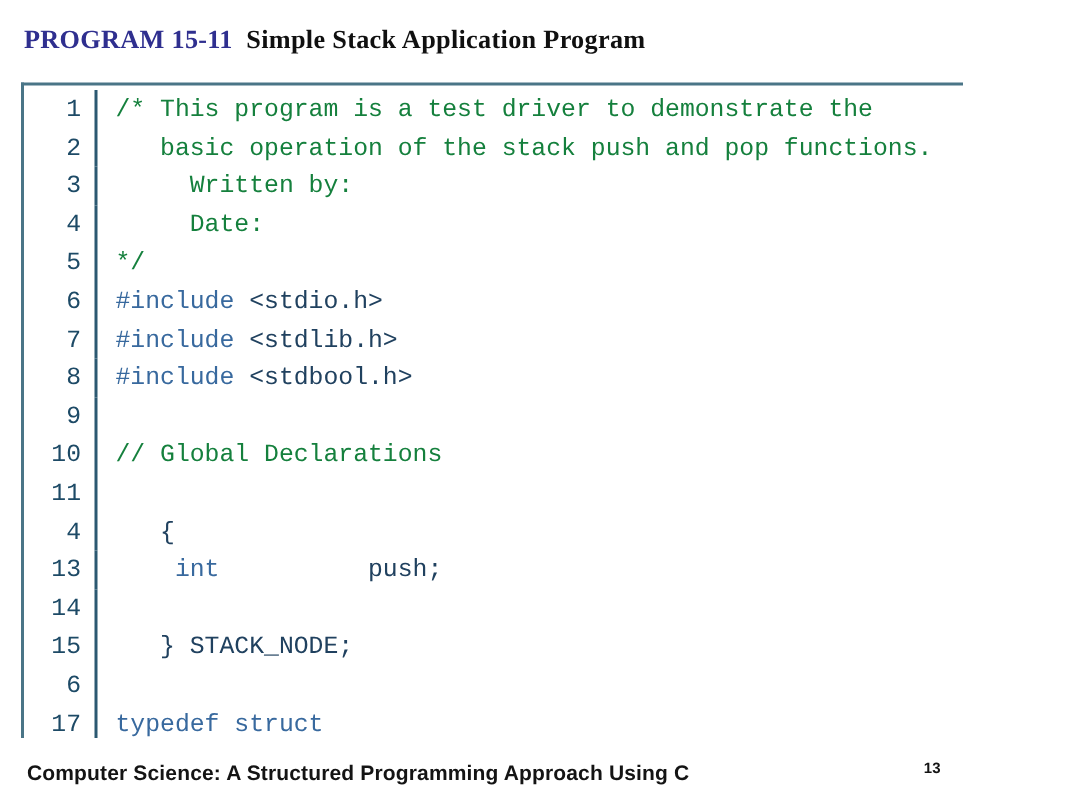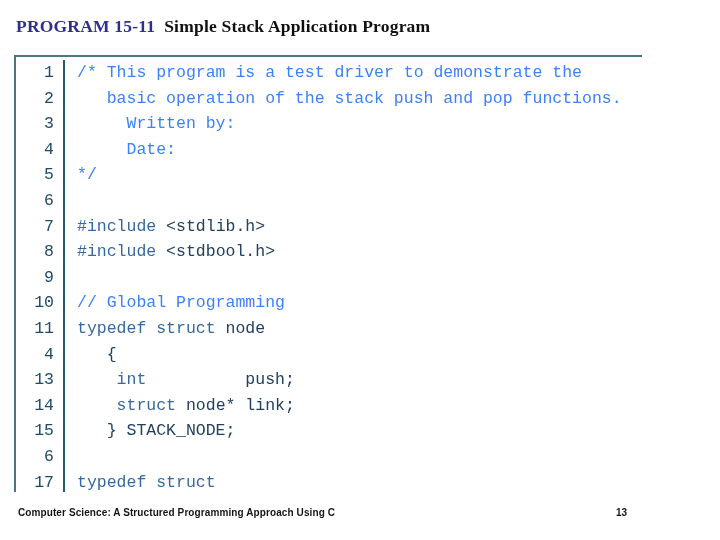--- a/index.html
+++ b/index.html
@@ -64,29 +64,29 @@
     text-align: right;
     padding-right: 9px;
     box-sizing: border-box;
     border-right: 2px solid #2b5871;
     color: #1d4a66;
   }
   .line-code {
     padding-left: 12px;
     white-space: pre;
   }
-  .tok-comment { color: #3b82f6; }
+  .tok-comment { color: #15803d; }
   .tok-keyword { color: #38699e; }
   .tok-plain   { color: #20415f; }
   .footer-left {
     position: absolute;
     left: 18px;
     top: 507px;
     font-family: "Liberation Sans", sans-serif;
-    font-size: 10px;
+    font-size: 14px;
     font-weight: bold;
     color: #141414;
     letter-spacing: 0.1px;
     white-space: nowrap;
   }
   .footer-right {
     position: absolute;
     right: 15px;
     top: 507px;
     font-family: "Liberation Sans", sans-serif;
@@ -121,52 +121,51 @@
         <div class="code-row">
           <span class="line-no">4</span>
           <span class="line-code"><span class="tok-comment">     Date:</span></span>
         </div>
         <div class="code-row">
           <span class="line-no">5</span>
           <span class="line-code"><span class="tok-comment">*/</span></span>
         </div>
         <div class="code-row">
           <span class="line-no">6</span>
+          <span class="line-code"><span class="tok-keyword">#include</span><span class="tok-plain"> &lt;stdio.h&gt;</span></span>
         </div>
         <div class="code-row">
           <span class="line-no">7</span>
           <span class="line-code"><span class="tok-keyword">#include</span><span class="tok-plain"> &lt;stdlib.h&gt;</span></span>
         </div>
         <div class="code-row">
           <span class="line-no">8</span>
           <span class="line-code"><span class="tok-keyword">#include</span><span class="tok-plain"> &lt;stdbool.h&gt;</span></span>
         </div>
         <div class="code-row">
           <span class="line-no">9</span>
           <span class="line-code"></span>
         </div>
         <div class="code-row">
           <span class="line-no">10</span>
-          <span class="line-code"><span class="tok-comment">// Global Programming</span></span>
+          <span class="line-code"><span class="tok-comment">// Global Declarations</span></span>
         </div>
         <div class="code-row">
           <span class="line-no">11</span>
-          <span class="line-code"><span class="tok-keyword">typedef struct</span><span class="tok-plain"> node</span></span>
         </div>
         <div class="code-row">
           <span class="line-no">4</span>
           <span class="line-code"><span class="tok-plain">   {</span></span>
         </div>
         <div class="code-row">
           <span class="line-no">13</span>
           <span class="line-code"><span class="tok-plain">    </span><span class="tok-keyword">int</span><span class="tok-plain">          push;</span></span>
         </div>
         <div class="code-row">
           <span class="line-no">14</span>
-          <span class="line-code"><span class="tok-plain">    </span><span class="tok-keyword">struct</span><span class="tok-plain"> node* link;</span></span>
         </div>
         <div class="code-row">
           <span class="line-no">15</span>
           <span class="line-code"><span class="tok-plain">   } STACK_NODE;</span></span>
         </div>
         <div class="code-row">
           <span class="line-no">6</span>
           <span class="line-code"></span>
         </div>
         <div class="code-row">

